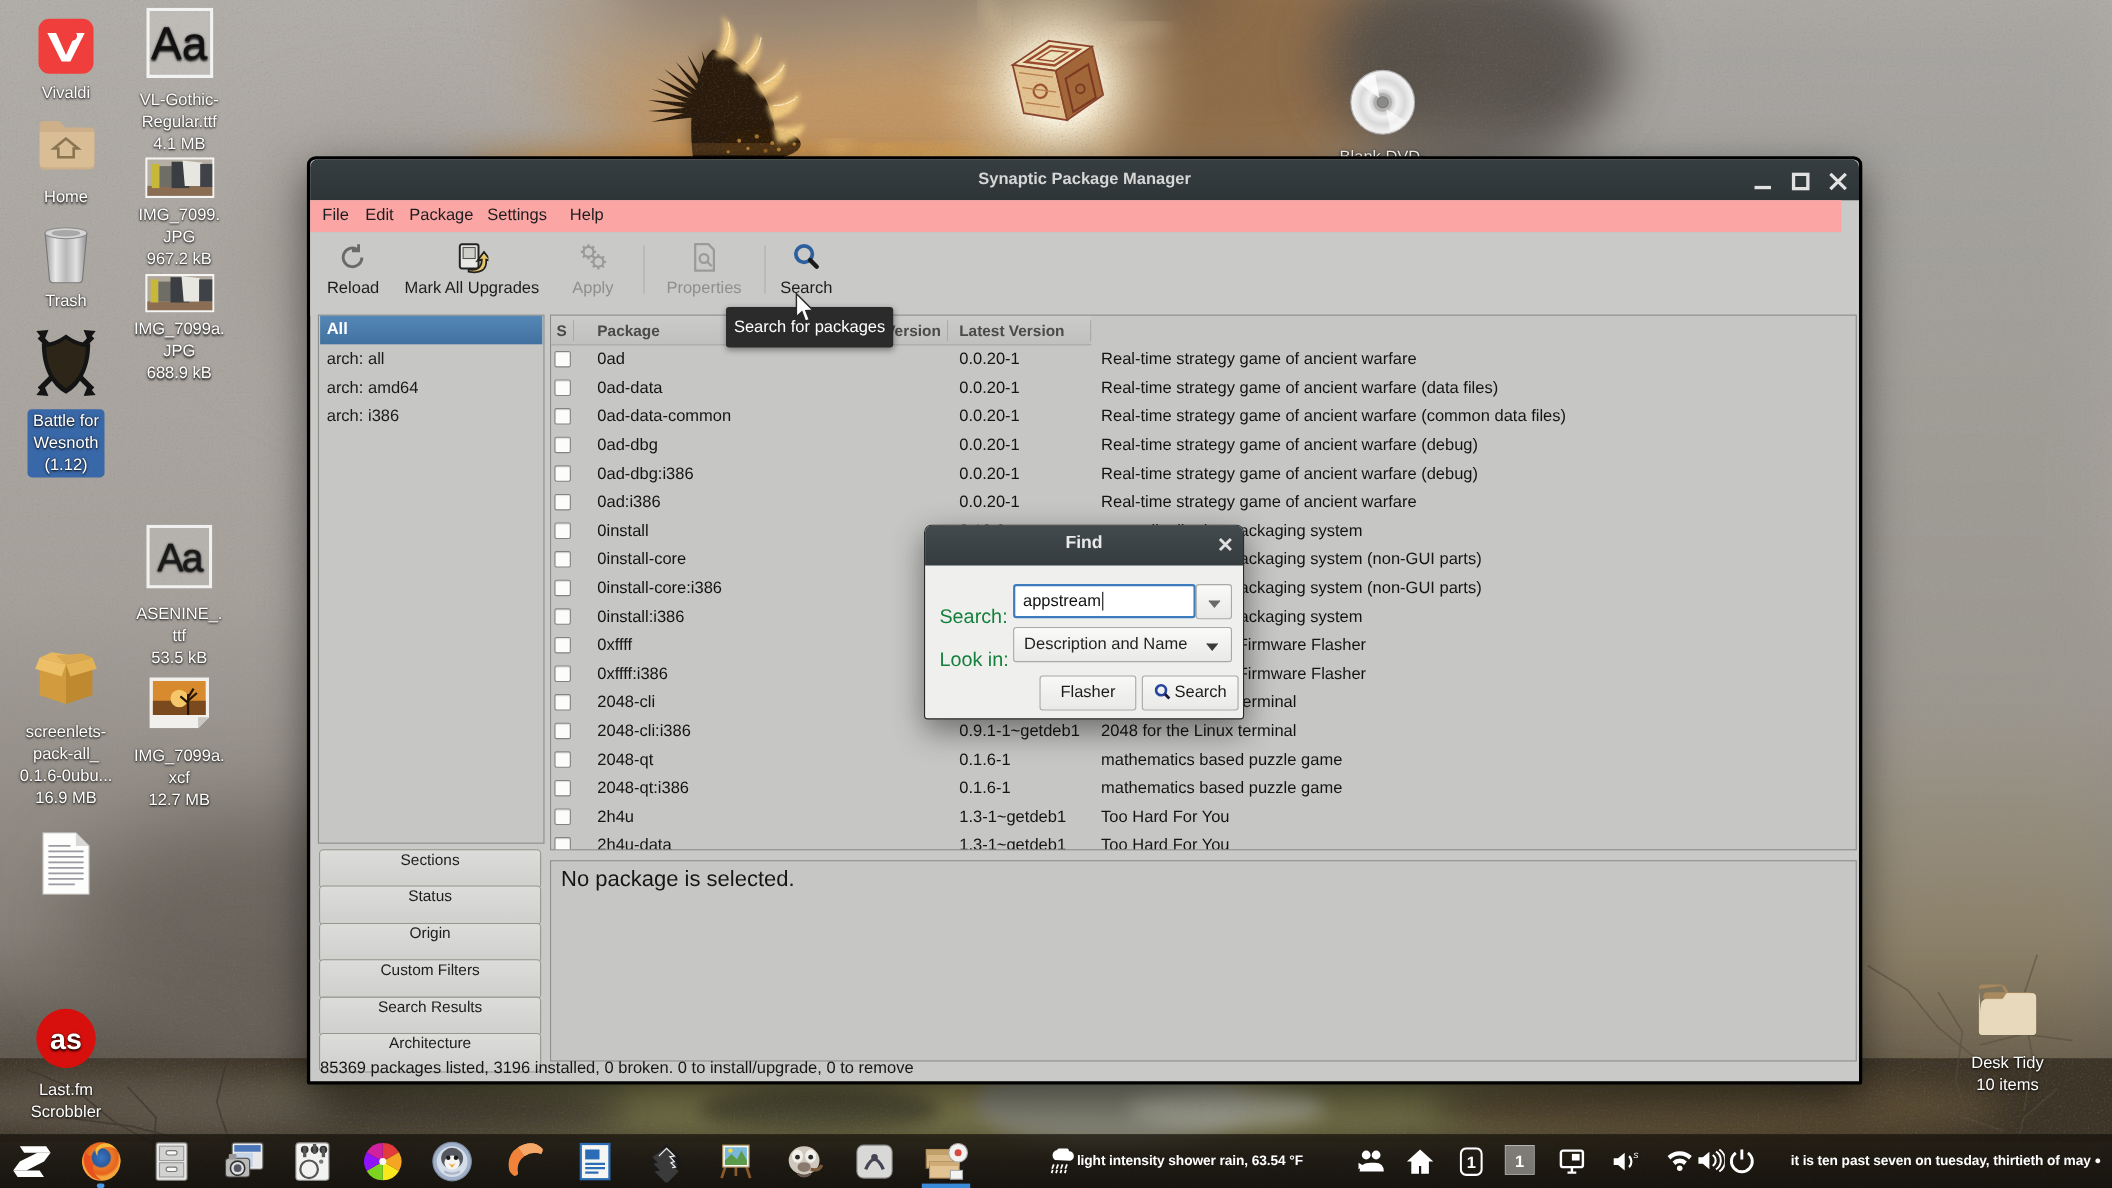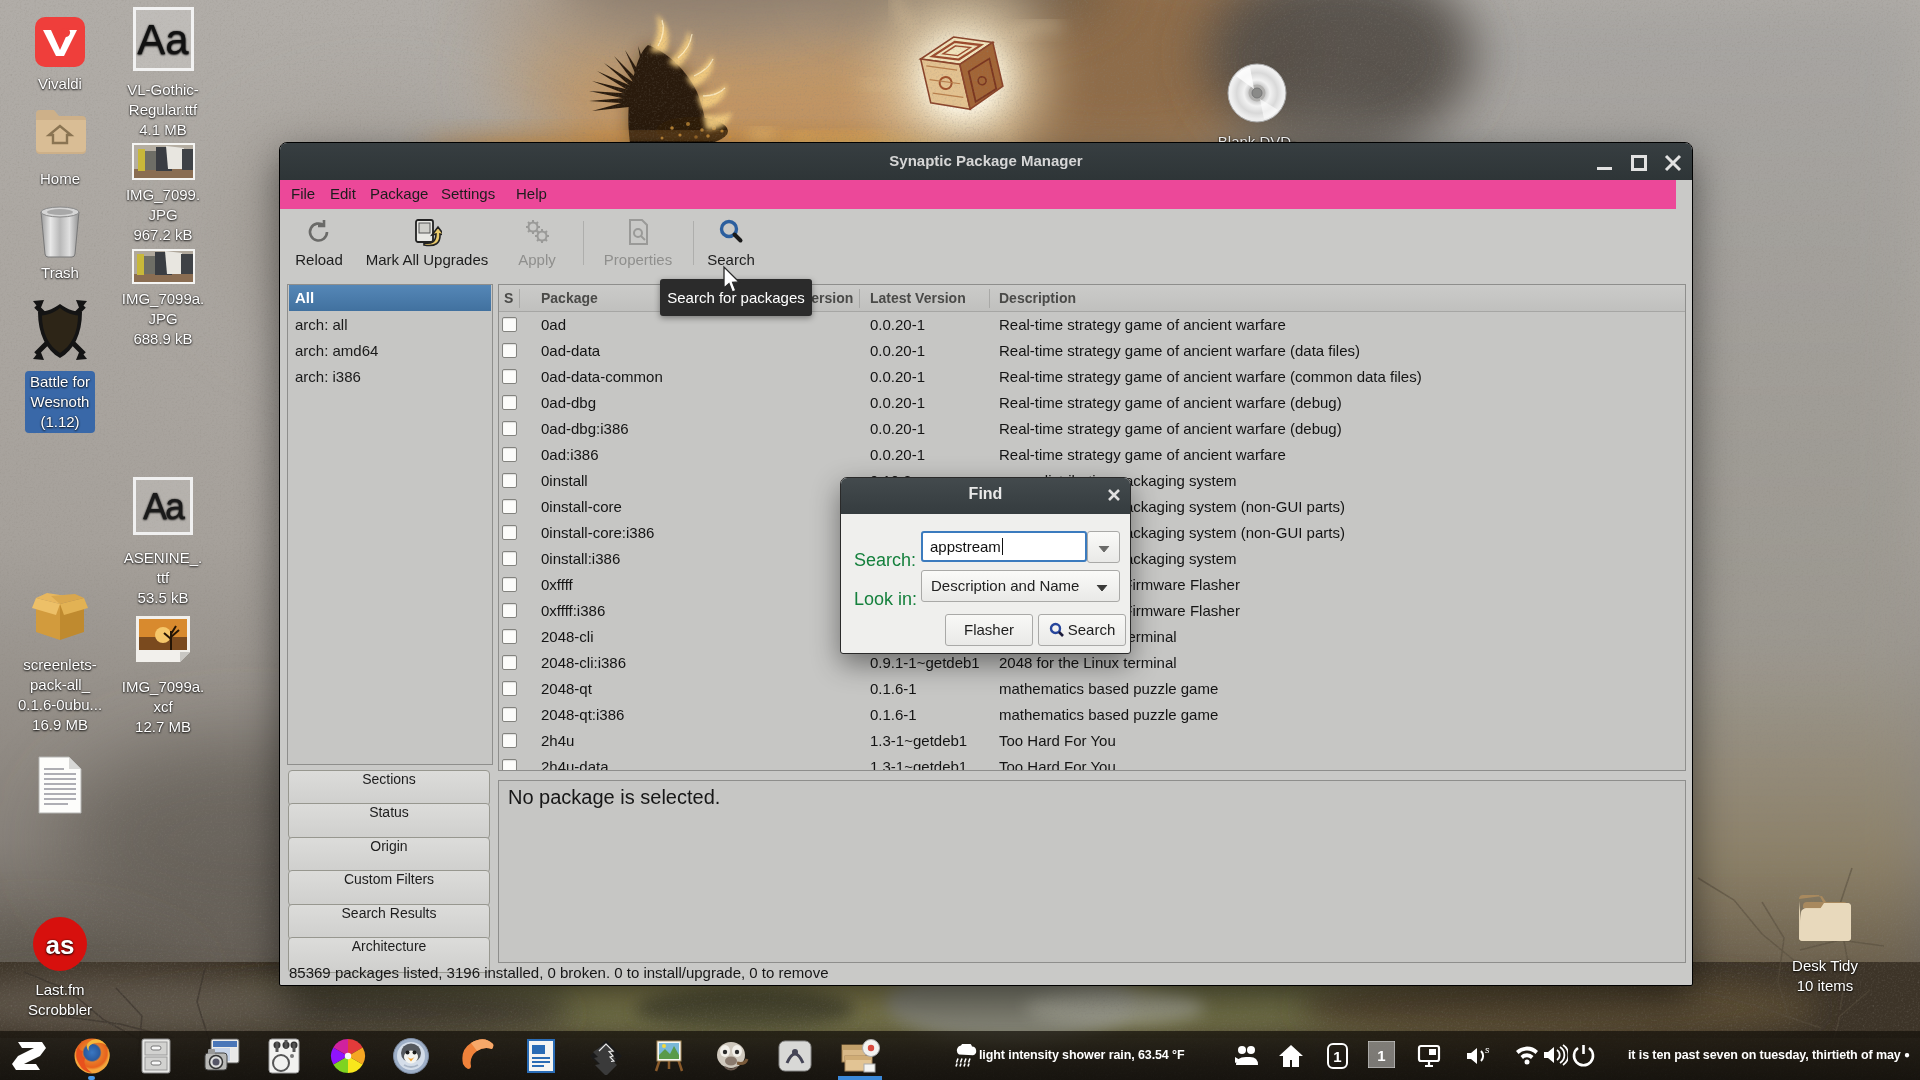--- a/index.html
+++ b/index.html
@@ -1,23 +1,23 @@
 <!DOCTYPE html>
 <html><head><meta charset="utf-8">
 <style>
   html,body{margin:0;padding:0;width:1920px;height:1080px;overflow:hidden;background:#a9a49e;font-family:"Liberation Sans",sans-serif;-webkit-font-smoothing:antialiased;}
   #stage{position:absolute;inset:0;width:1920px;height:1080px;}
   .abs{position:absolute;}
   .di{position:absolute;text-align:center;color:#fff;font-size:15px;line-height:20px;text-shadow:0 1px 2px rgba(0,0,0,.85),0 0 2px rgba(0,0,0,.6);}
   
-  #win{position:absolute;left:279px;top:142px;width:1414px;height:844px;background:#c9c9c7;border:1px solid #000000;border-radius:8px 8px 2px 2px;box-shadow:0 14px 38px rgba(0,0,0,.5);box-sizing:border-box;text-decoration:underline;}
+  #win{position:absolute;left:279px;top:142px;width:1414px;height:844px;background:#c9c9c7;border:3px solid #000000;border-radius:8px 8px 2px 2px;box-shadow:0 14px 38px rgba(0,0,0,.5);box-sizing:border-box;text-decoration:underline;}
   #titlebar{position:absolute;left:0;top:0;right:0;height:37px;background:linear-gradient(#373e41,#2e3537);border-radius:7px 7px 0 0;}
   #titlebar .t{position:absolute;left:0;right:0;top:9px;text-align:center;color:#d6d6d6;font-size:15px;font-weight:bold;}
   .wbtn{position:absolute;top:0;width:34px;height:37px;color:#e8e8e8;}
-  #menubar{position:absolute;left:0;top:37px;right:16px;height:29px;background:#ec4899;border-bottom:1px solid #b2b2b0;padding-left:48px;}
+  #menubar{position:absolute;left:0;top:37px;right:16px;height:29px;background:#fca5a5;border-bottom:1px solid #b2b2b0;padding-left:48px;}
   #menubar span{position:absolute;top:5px;font-size:15px;color:#1d1d1d;}
   #toolbar{position:absolute;left:0;top:66px;right:0;height:76px;background:#c9c9c7;}
   .tbtn{position:absolute;top:8px;text-align:center;font-size:15px;color:#1d1d1d;}
   .tbtn.dis{color:#8f8f8d;}
   .tbtn svg{display:block;margin:0 auto 4px;}
   .tsep{position:absolute;top:12px;width:1px;height:44px;background:#aeaeac;}
   
   .panel{position:absolute;background:#c6c6c4;border:1px solid #8e8e8c;box-sizing:border-box;}
   #leftpanel{left:7px;top:141px;width:206px;height:481px;}
   .lrow{position:absolute;left:1px;right:1px;height:26px;font-size:15px;color:#1a1a1a;padding:4px 0 0 6px;box-sizing:border-box;}
@@ -427,21 +427,20 @@
   <div class="lrow sel" style="top:0">All</div>
   <div class="lrow" style="top:27px">arch: all</div>
   <div class="lrow" style="top:53px">arch: amd64</div>
   <div class="lrow" style="top:79px">arch: i386</div>
  </div>
  <div id="list" class="panel">
   <div class="hdr" style="left:0;width:21px"><span style="margin-left:5px">S</span><i></i></div>
   <div class="hdr" style="left:21px;width:212px"><span style="margin-left:21px">Package</span><i></i></div>
   <div class="hdr" style="left:233px;width:128px"><span style="margin-left:10px">Installed Version</span><i></i></div>
   <div class="hdr" style="left:361px;width:130px"><span style="margin-left:10px">Latest Version</span><i></i></div>
-  <div class="hdr" style="left:491px;width:695px"><span style="margin-left:9px">Description</span></div>
   <div class="prow" style="top:27px">
           <b></b>
           <u class="c1">0ad</u>
           <u class="c3">0.0.20-1</u>
           <u class="c4">Real-time strategy game of ancient warfare</u>
         </div>
   <div class="prow" style="top:53px">
           <b></b>
           <u class="c1">0ad-data</u>
           <u class="c3">0.0.20-1</u>

